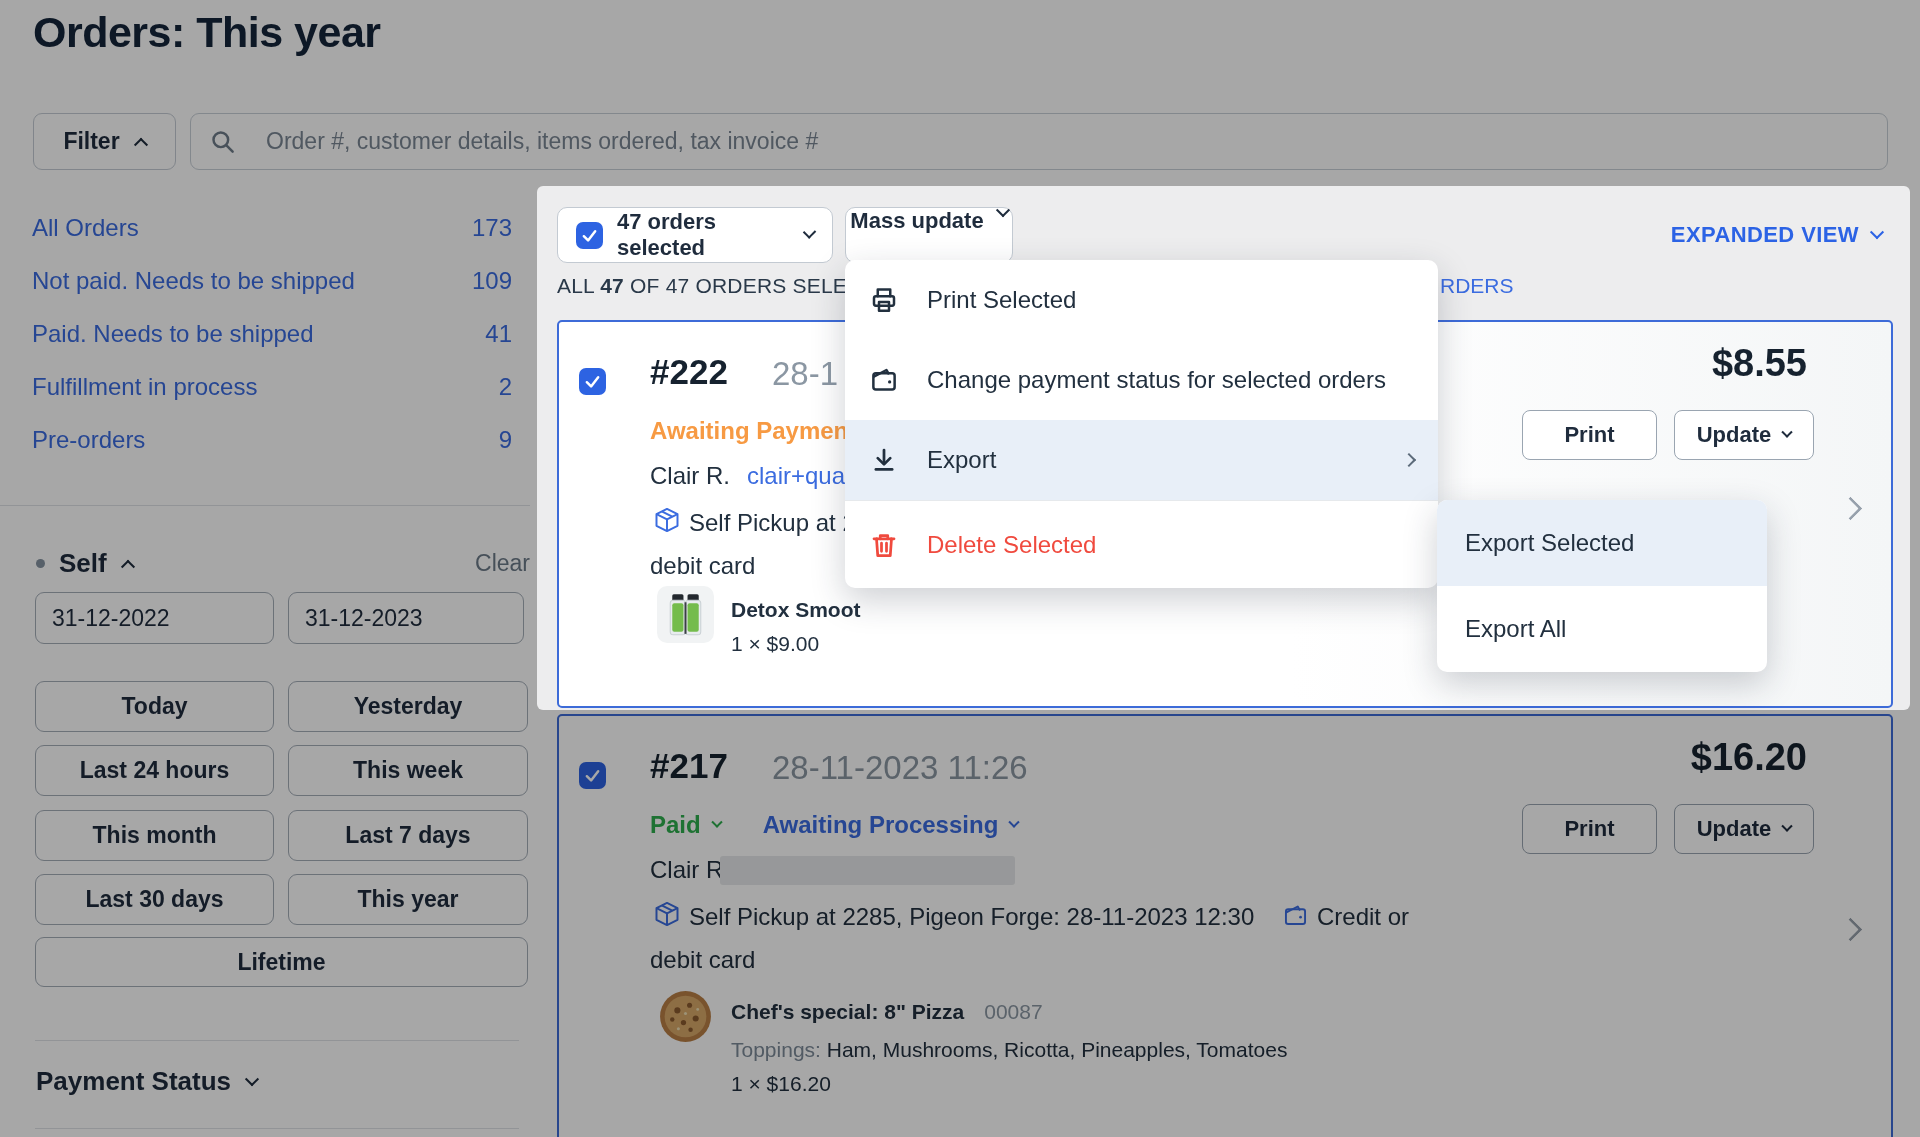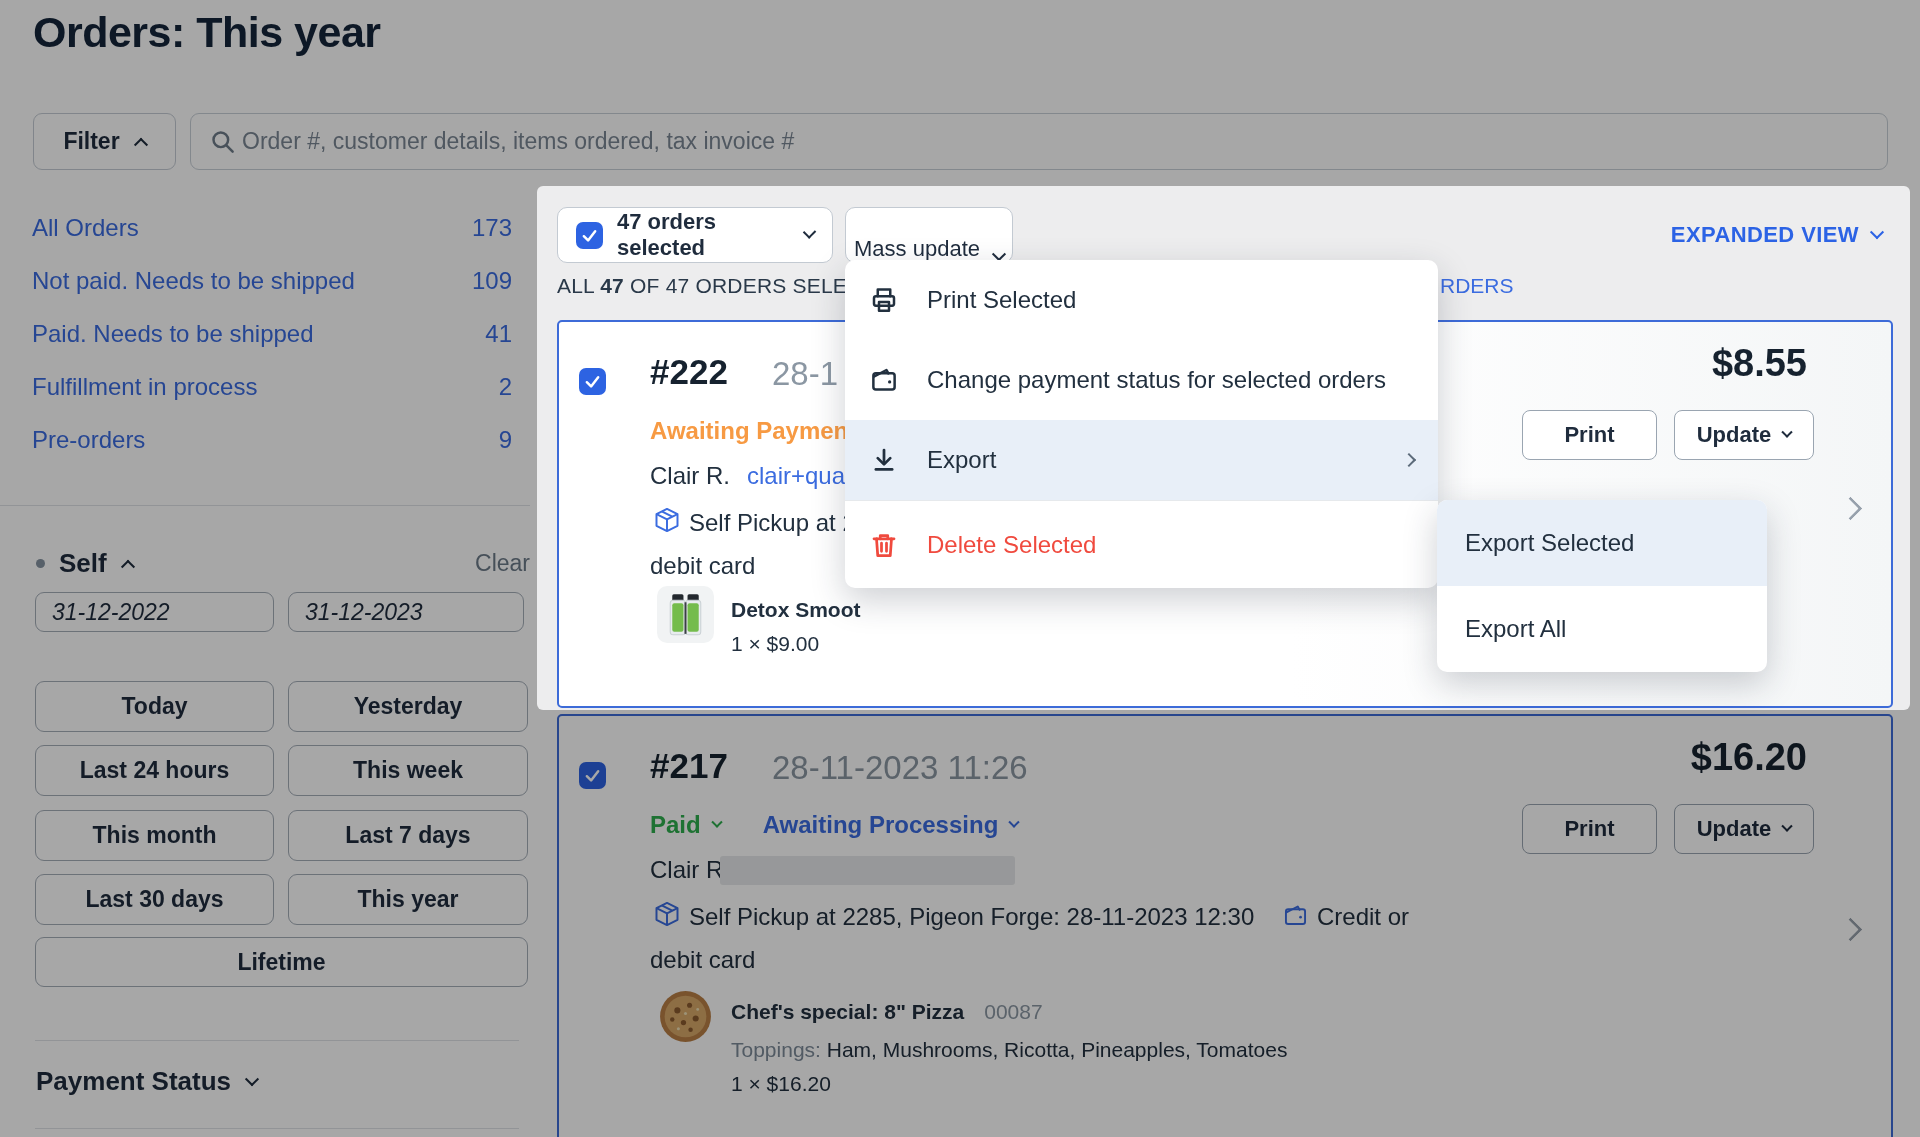--- a/index.html
+++ b/index.html
@@ -2,32 +2,32 @@
 <html><head>
 <meta charset="utf-8">
 <style>
   * { margin:0; padding:0; box-sizing:border-box; font-family:"Liberation Sans","DejaVu Sans",sans-serif; }
   body { background:#555; }
   .screen{position:relative;width:1920px;height:1137px;background:#fff;overflow:hidden;color:#22303f;}
 
   
   .page-title{position:absolute;left:33px;top:8px;font-size:43px;font-weight:700;letter-spacing:-0.5px;color:#15253a;}
   .filter-btn{position:absolute;left:33px;top:113px;width:143px;height:57px;border:1.5px solid #c5ccd4;border-radius:9px;background:#fff;display:flex;align-items:center;justify-content:center;gap:16px;font-size:23px;font-weight:700;color:#1f2c3d;cursor:pointer;}
-  .search-wrap{position:absolute;left:190px;top:113px;width:1698px;height:57px;border:1.5px solid #c9d0d8;border-radius:9px;background:#fff;display:flex;align-items:center;padding:0 18px;gap:6px;}
+  .search-wrap{position:absolute;left:190px;top:113px;width:1698px;height:57px;border:1.5px solid #c9d0d8;border-radius:9px;background:#fff;display:flex;align-items:center;padding:0 18px;gap:30px;}
   .search-wrap input{flex:1;border:0;outline:0;font-size:23px;color:#1f2c3d;background:transparent;}
   .search-wrap input::placeholder{color:#7b8794;}
 
   .nav-row{position:absolute;left:32px;width:480px;display:flex;justify-content:space-between;font-size:24px;color:#3b6ce0;cursor:pointer;}
   .divider{position:absolute;height:1px;background:#dfe3e7;}
 
   .date-header{position:absolute;left:36px;top:548px;width:494px;display:flex;align-items:center;}
   .dot{width:9px;height:9px;border-radius:50%;background:#8593a1;}
   .date-label{font-size:26px;font-weight:700;color:#1f2c3d;margin-left:14px;}
   .clear-link{margin-left:auto;font-size:23px;color:#6c7a88;cursor:pointer;}
-  .date-input{position:absolute;height:40px;border:1.5px solid #a5aeb8;border-radius:9px;background:#fff;font-size:23px;color:#1f2c3d;padding-left:16px;outline:0;font-style:italic;}
+  .date-input{position:absolute;height:52px;border:1.5px solid #a5aeb8;border-radius:9px;background:#fff;font-size:23px;color:#1f2c3d;padding-left:16px;outline:0;}
   .preset-btn{position:absolute;height:51px;border:1.5px solid #a5aeb8;border-radius:9px;background:#fff;font-size:23px;font-weight:700;color:#1f2c3d;display:flex;align-items:center;justify-content:center;cursor:pointer;}
   .payment-status{position:absolute;left:36px;top:1066px;font-size:26px;font-weight:700;color:#1f2c3d;display:flex;gap:16px;align-items:center;cursor:pointer;}
 
   
   .order-card{position:absolute;left:557px;width:1336px;background:#fff;border:2px solid #3d6bd8;border-radius:5px;}
   .card1{top:320px;height:388px;z-index:21;background:linear-gradient(90deg,#ffffff 55%,#f4f6f7);padding-left:39px;}
   .card2{top:714px;height:440px;}
   .cbx{position:absolute;left:20px;top:46px;width:27px;height:27px;background:#2d63e2;border-radius:7px;display:flex;align-items:center;justify-content:center;cursor:pointer;}
   .order-num{position:absolute;left:91px;top:30px;font-size:35px;font-weight:700;color:#16222f;}
   .order-date{position:absolute;left:213px;top:33px;font-size:33px;font-weight:400;color:#8b97a3;}
@@ -65,21 +65,21 @@
   .chev.small{width:8px;height:8px;border-width:2.5px;}
 
   
   .dim{position:absolute;inset:0;background:rgba(0,0,0,0.345);z-index:10;}
 
   
   .panel{position:absolute;left:537px;top:186px;width:1373px;height:524px;background:#ededee;border-radius:6px;z-index:20;}
   .sel-btn{position:absolute;left:20px;top:21px;width:276px;height:56px;background:#fff;border:1.5px solid #c3cad2;border-radius:10px;display:flex;align-items:center;gap:14px;padding:0 18px;font-size:22px;font-weight:700;color:#1f2c3d;cursor:pointer;}
   .sel-btn .cbx-inline{width:27px;height:27px;background:#2d63e2;border-radius:7px;display:flex;align-items:center;justify-content:center;flex:0 0 auto;}
   .sel-btn .chev{margin-left:auto;}
-  .mass-btn{position:absolute;left:308px;top:21px;width:168px;height:56px;background:#fff;border:1.5px solid #c3cad2;border-radius:10px;display:flex;align-items:flex-end;justify-content:center;gap:14px;font-size:22px;font-weight:400;color:#1f2c3d;cursor:pointer;}
+  .mass-btn{position:absolute;left:308px;top:21px;width:168px;height:56px;background:#fff;border:1.5px solid #c3cad2;border-radius:10px;display:flex;align-items:flex-start;justify-content:center;gap:14px;font-size:22px;font-weight:700;color:#1f2c3d;cursor:pointer;}
   .expanded{position:absolute;right:28px;top:36px;color:#2c63e5;font-weight:700;font-size:22px;letter-spacing:0.4px;display:flex;gap:13px;align-items:center;cursor:pointer;}
   .sel-summary{position:absolute;left:20px;top:88px;font-size:21px;color:#2a3949;letter-spacing:0.2px;white-space:nowrap;}
   .sel-link-frag{position:absolute;left:903px;top:88px;font-size:21px;color:#3b6ce0;cursor:pointer;}
 
   
   .menu{position:absolute;left:845px;top:260px;width:593px;z-index:30;background:#fff;border-radius:10px;box-shadow:0 12px 34px rgba(30,40,60,0.22);overflow:hidden;}
   .menu-item{height:80px;display:flex;align-items:center;padding:0 24px;gap:28px;font-size:24px;color:#22303f;cursor:pointer;}
   .menu-item.export{background:#e8eff8;}
   .menu-item.delete{height:88px;border-top:1px solid #e6e9ec;color:#f04a3e;}
   .menu-item .mi-chev{margin-left:auto;color:#5c6b7a;}

